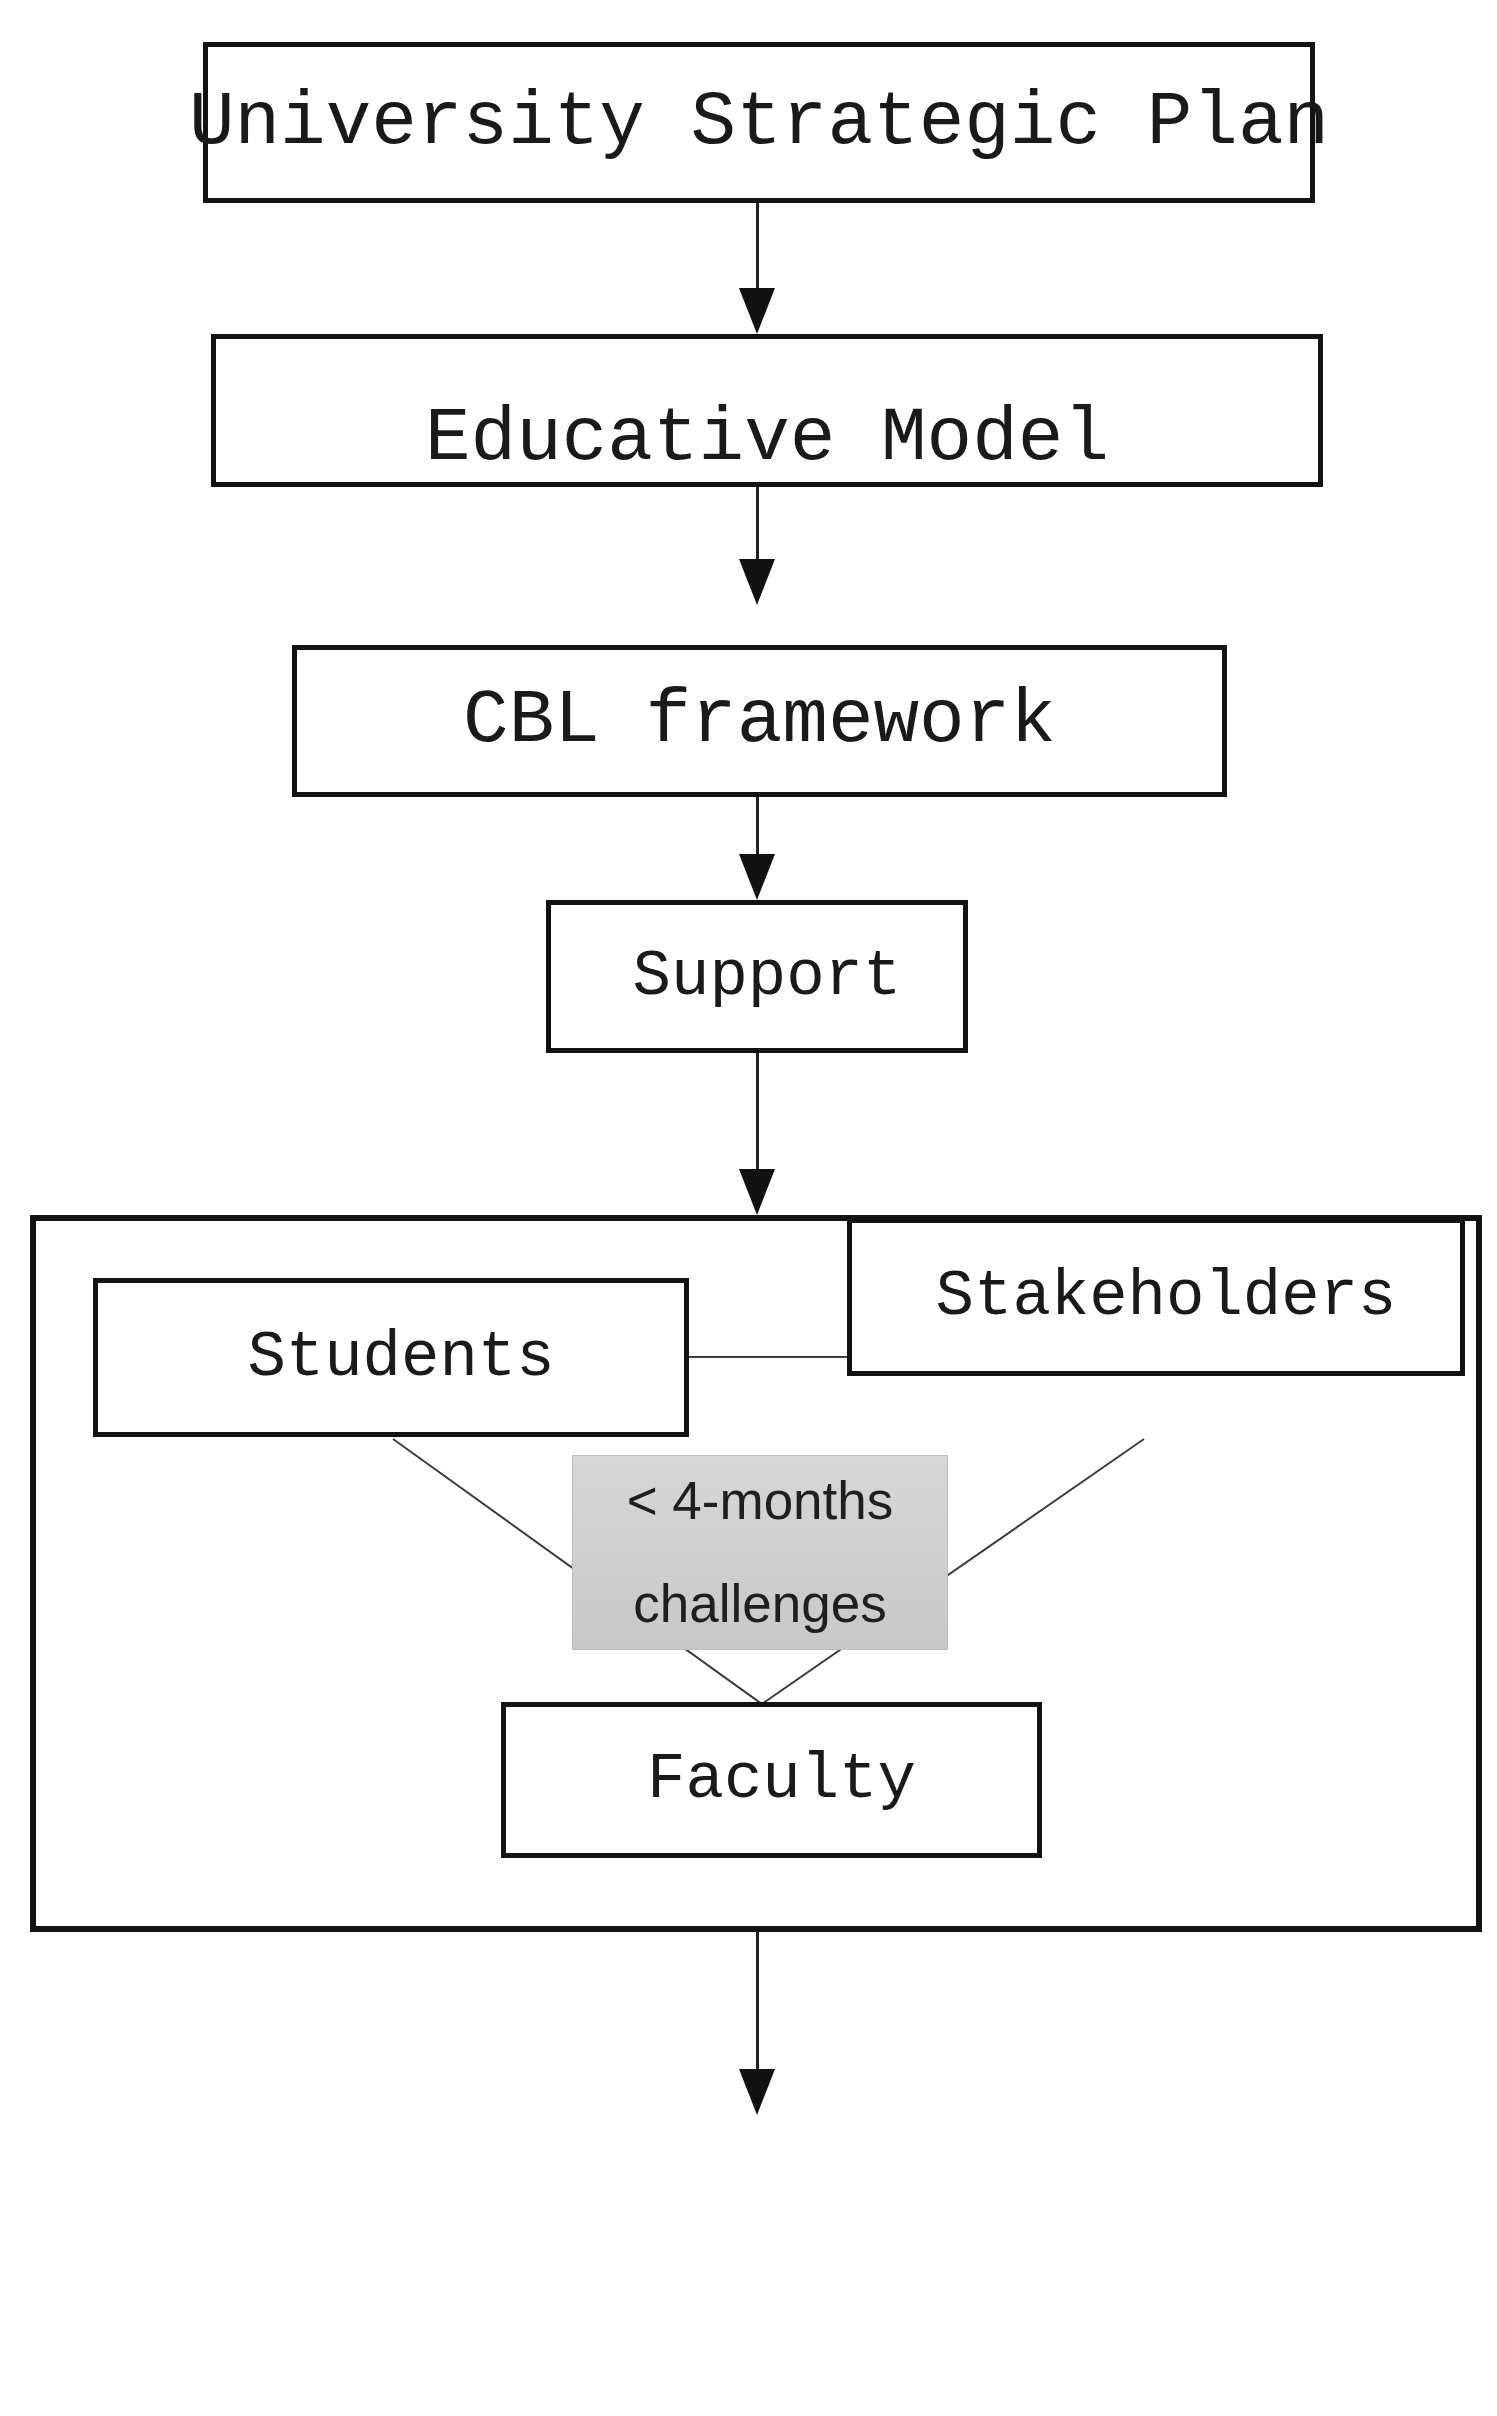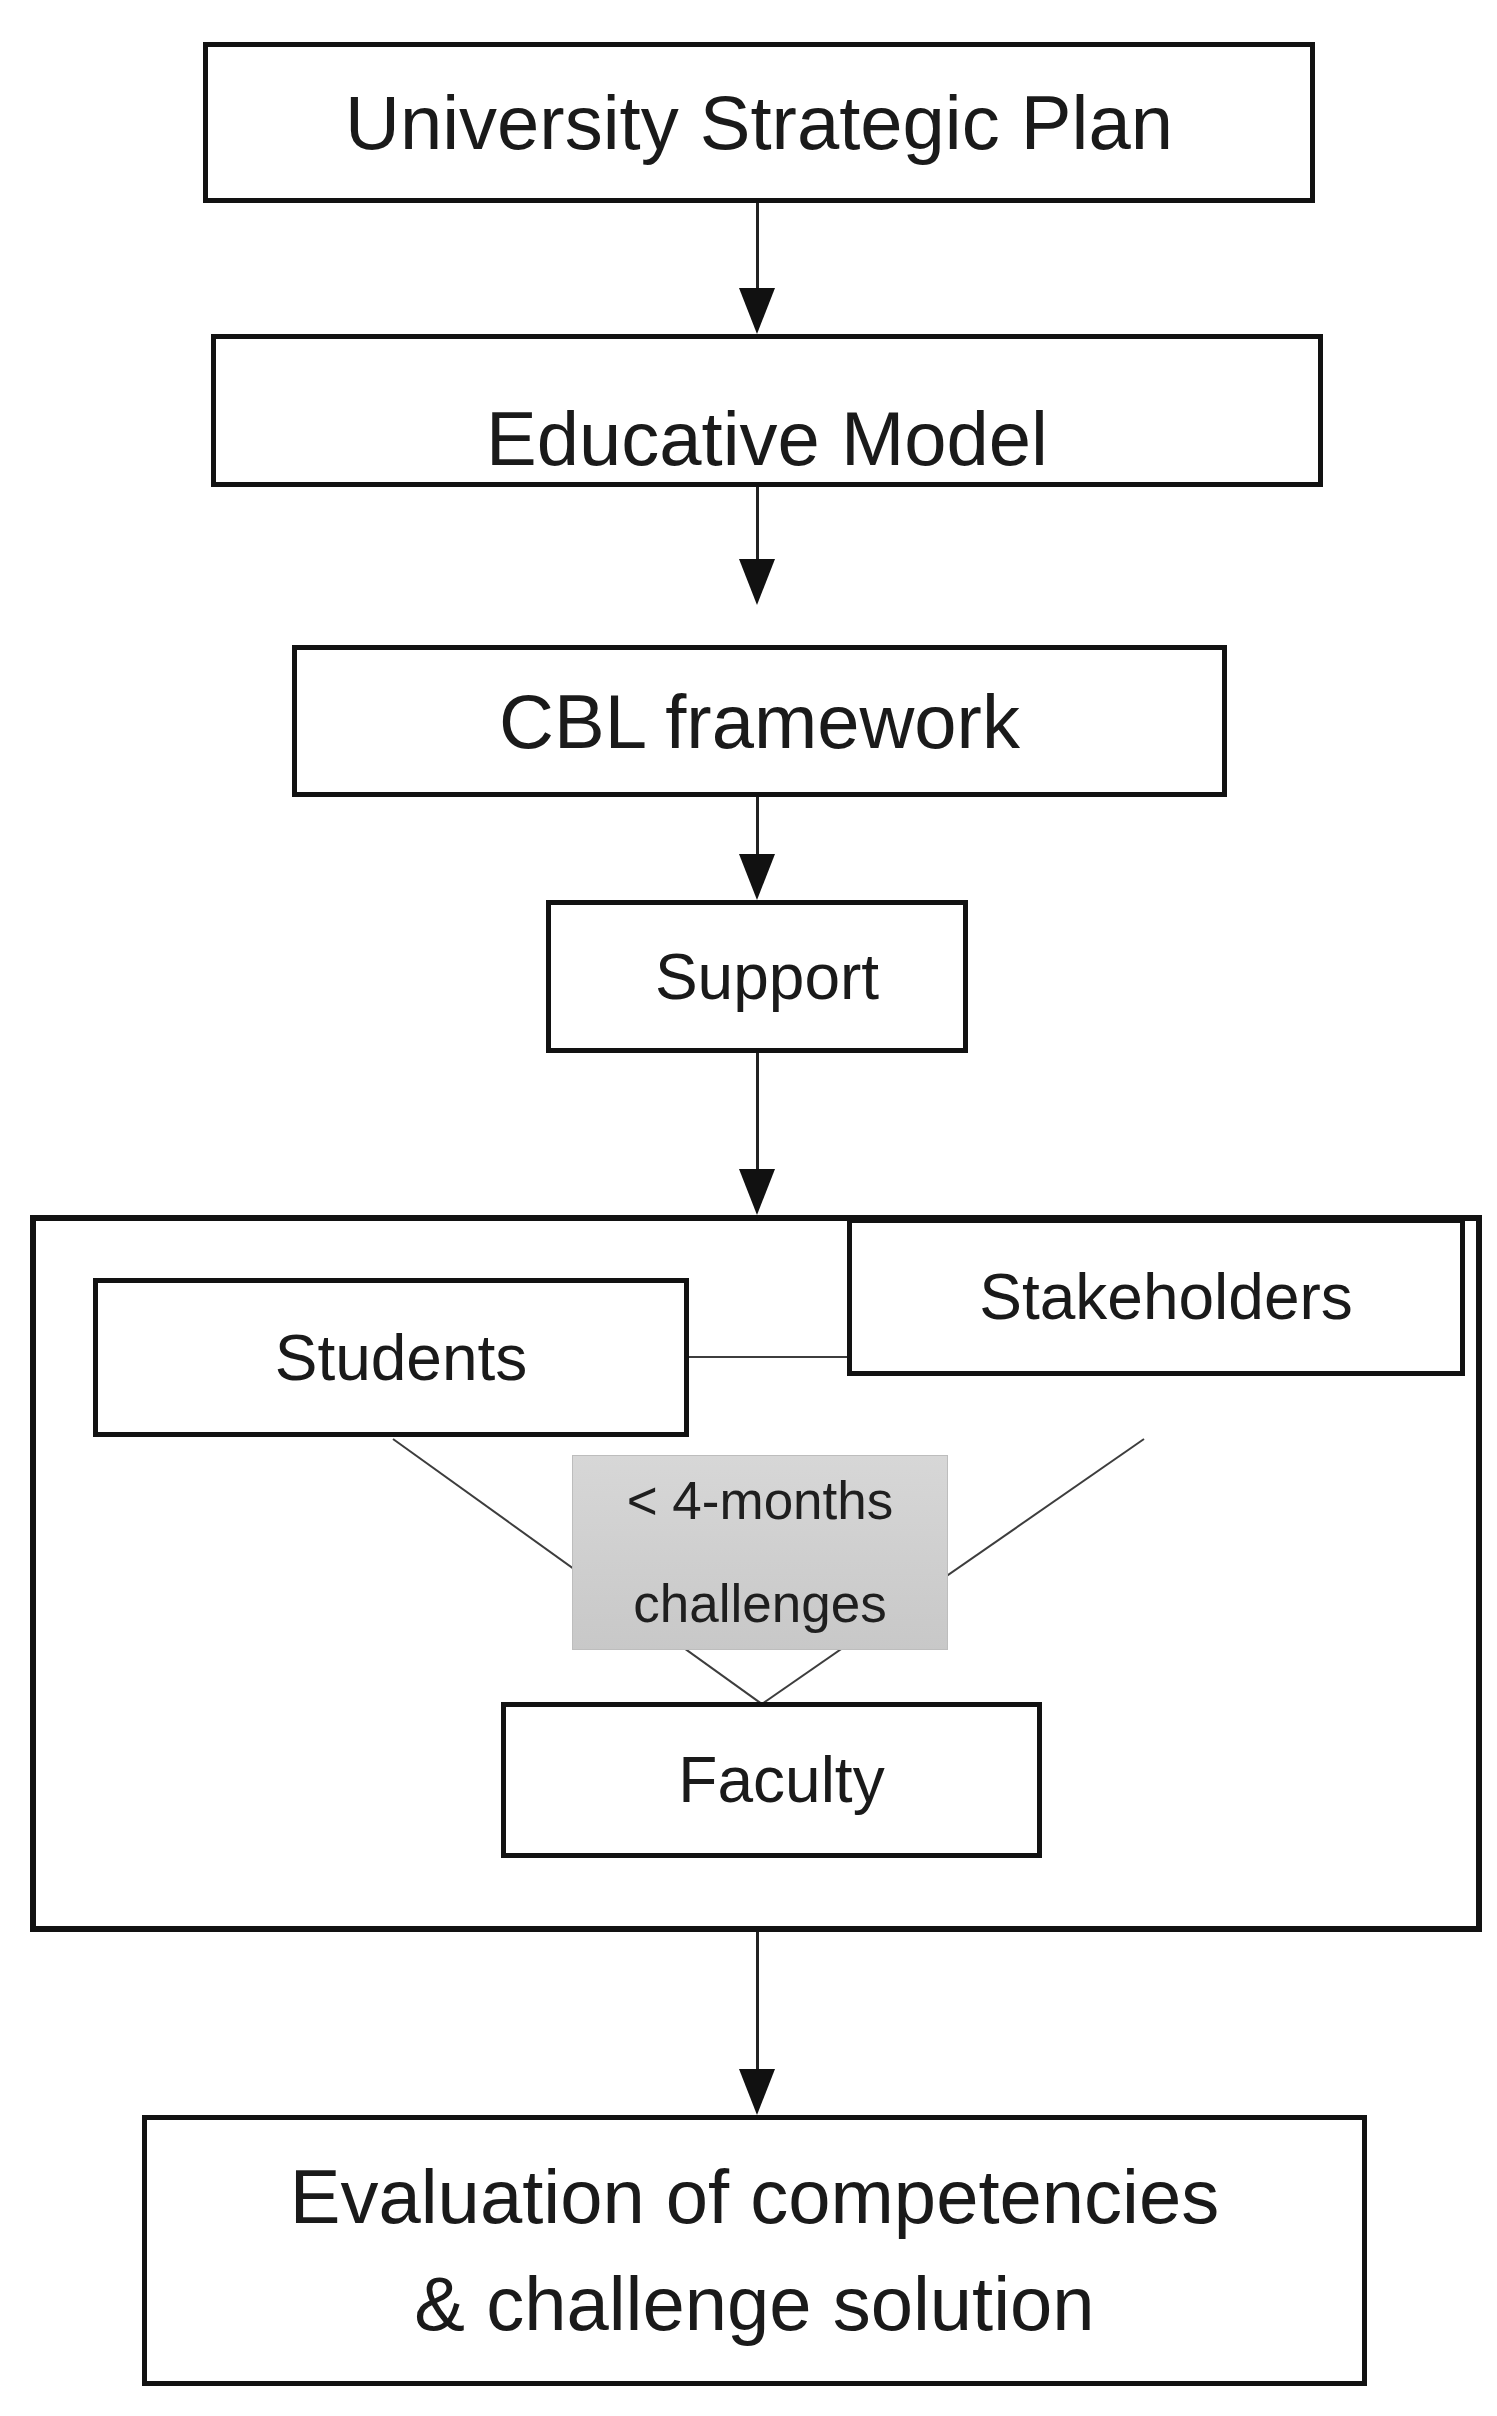--- a/index.html
+++ b/index.html
@@ -17,21 +17,21 @@
     box-sizing: border-box;
     border: 5px solid #121212;
     background: #ffffff;
     display: flex;
     align-items: center;
     justify-content: center;
     text-align: center;
     color: #1a1a1a;
     z-index: 3;
   }
-  .node .label { white-space: nowrap; }
+  .node .label { white-space: nowrap; font-family: Liberation Mono, monospace; }
   .big-label   { font-size: 76px; }
   .mid-label   { font-size: 64px; padding-left: 20px; }
 
   #node-strategic-plan  { left: 203px; top: 42px;   width: 1112px; height: 161px; }
   #node-educative-model { left: 211px; top: 334px;  width: 1112px; height: 153px; align-items: flex-end; }
   #node-cbl-framework   { left: 292px; top: 605px;  width: 935px;  height: 152px; margin-top: 40px; }
   #node-support         { left: 546px; top: 900px;  width: 422px;  height: 153px; }
 
   #group-box {
     position: absolute;
@@ -175,18 +175,14 @@
 
   <div class="node mid-label" id="node-students">
     <span class="label">Faculty</span>
   </div>
 
   <div class="v-arrow" id="arrow-5">
     <div class="shaft"></div>
     <div class="head"></div>
   </div>
 
-  <div class="node big-label" id="node-evaluation">
-    <span class="label">Evaluation of competencies</span>
-    <span class="label">&amp; challenge solution</span>
-  </div>
 
 </div>
 
 </body></html>

